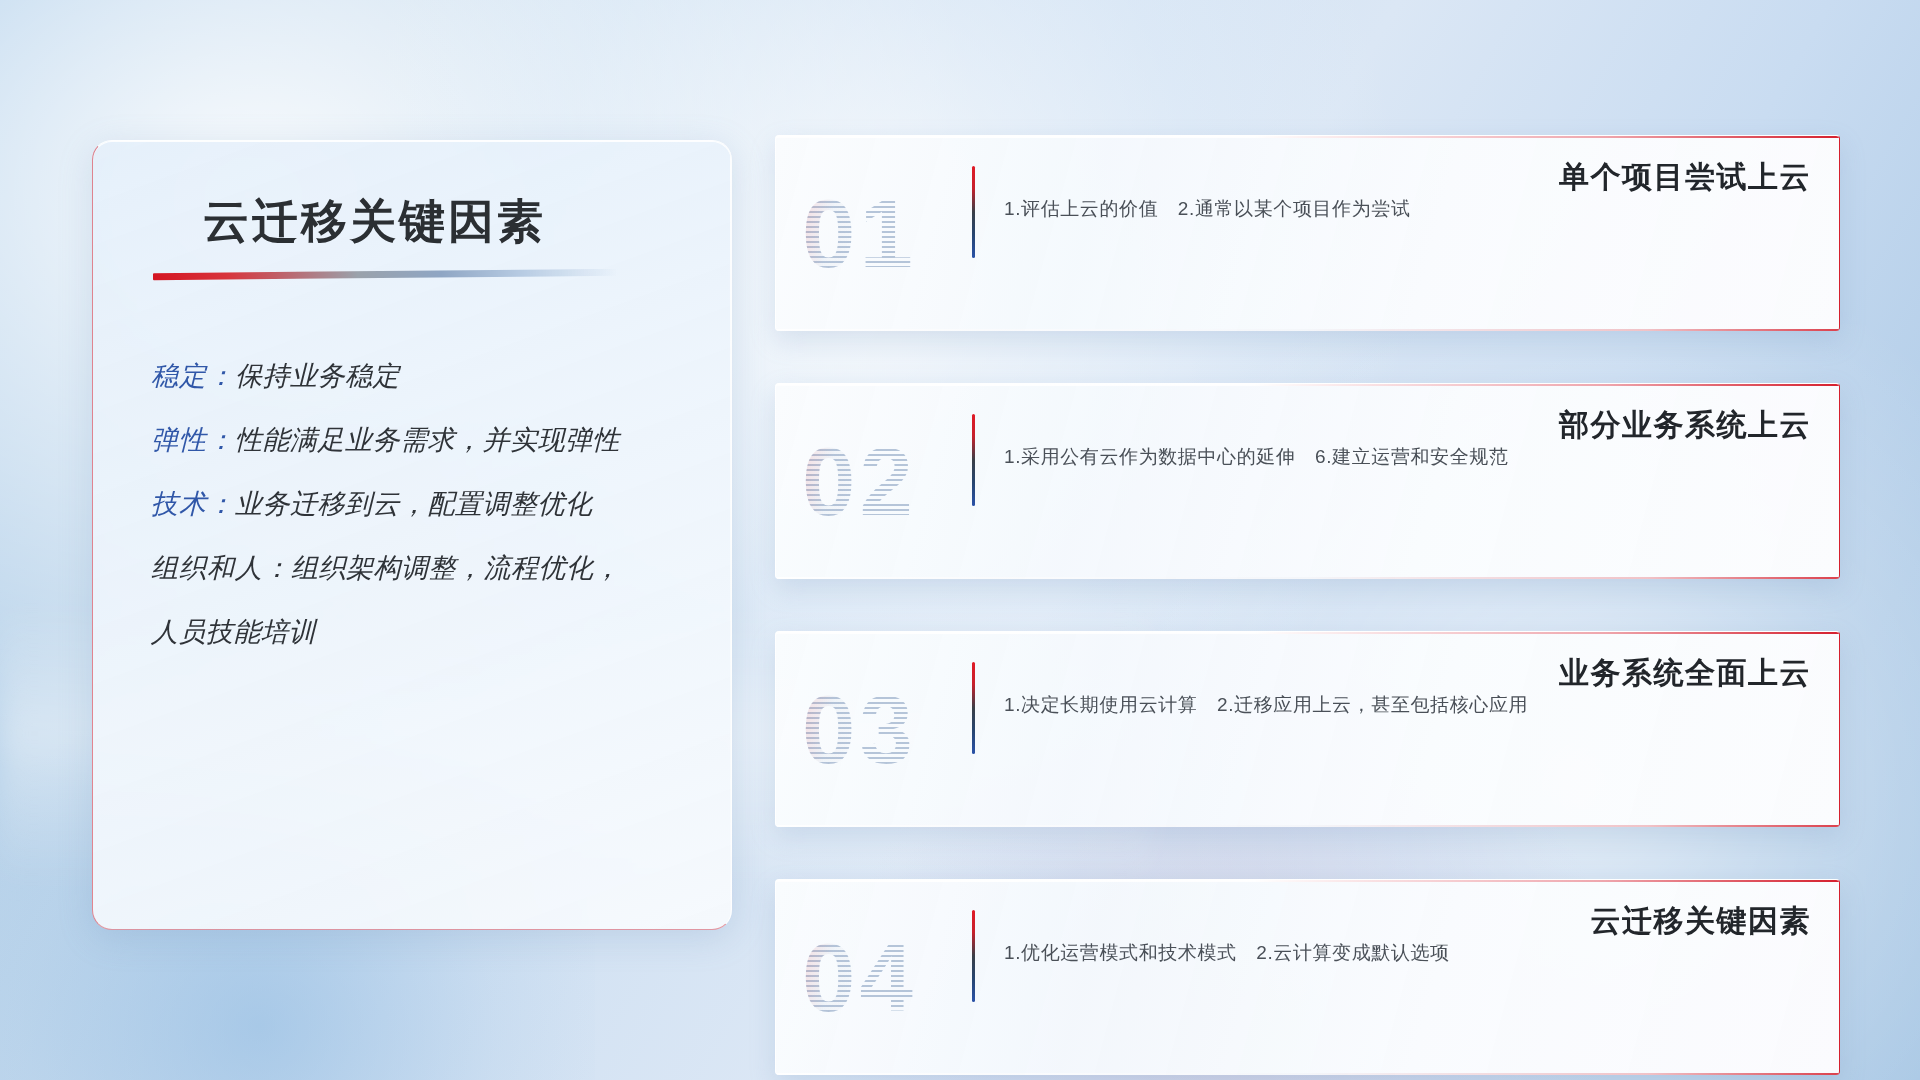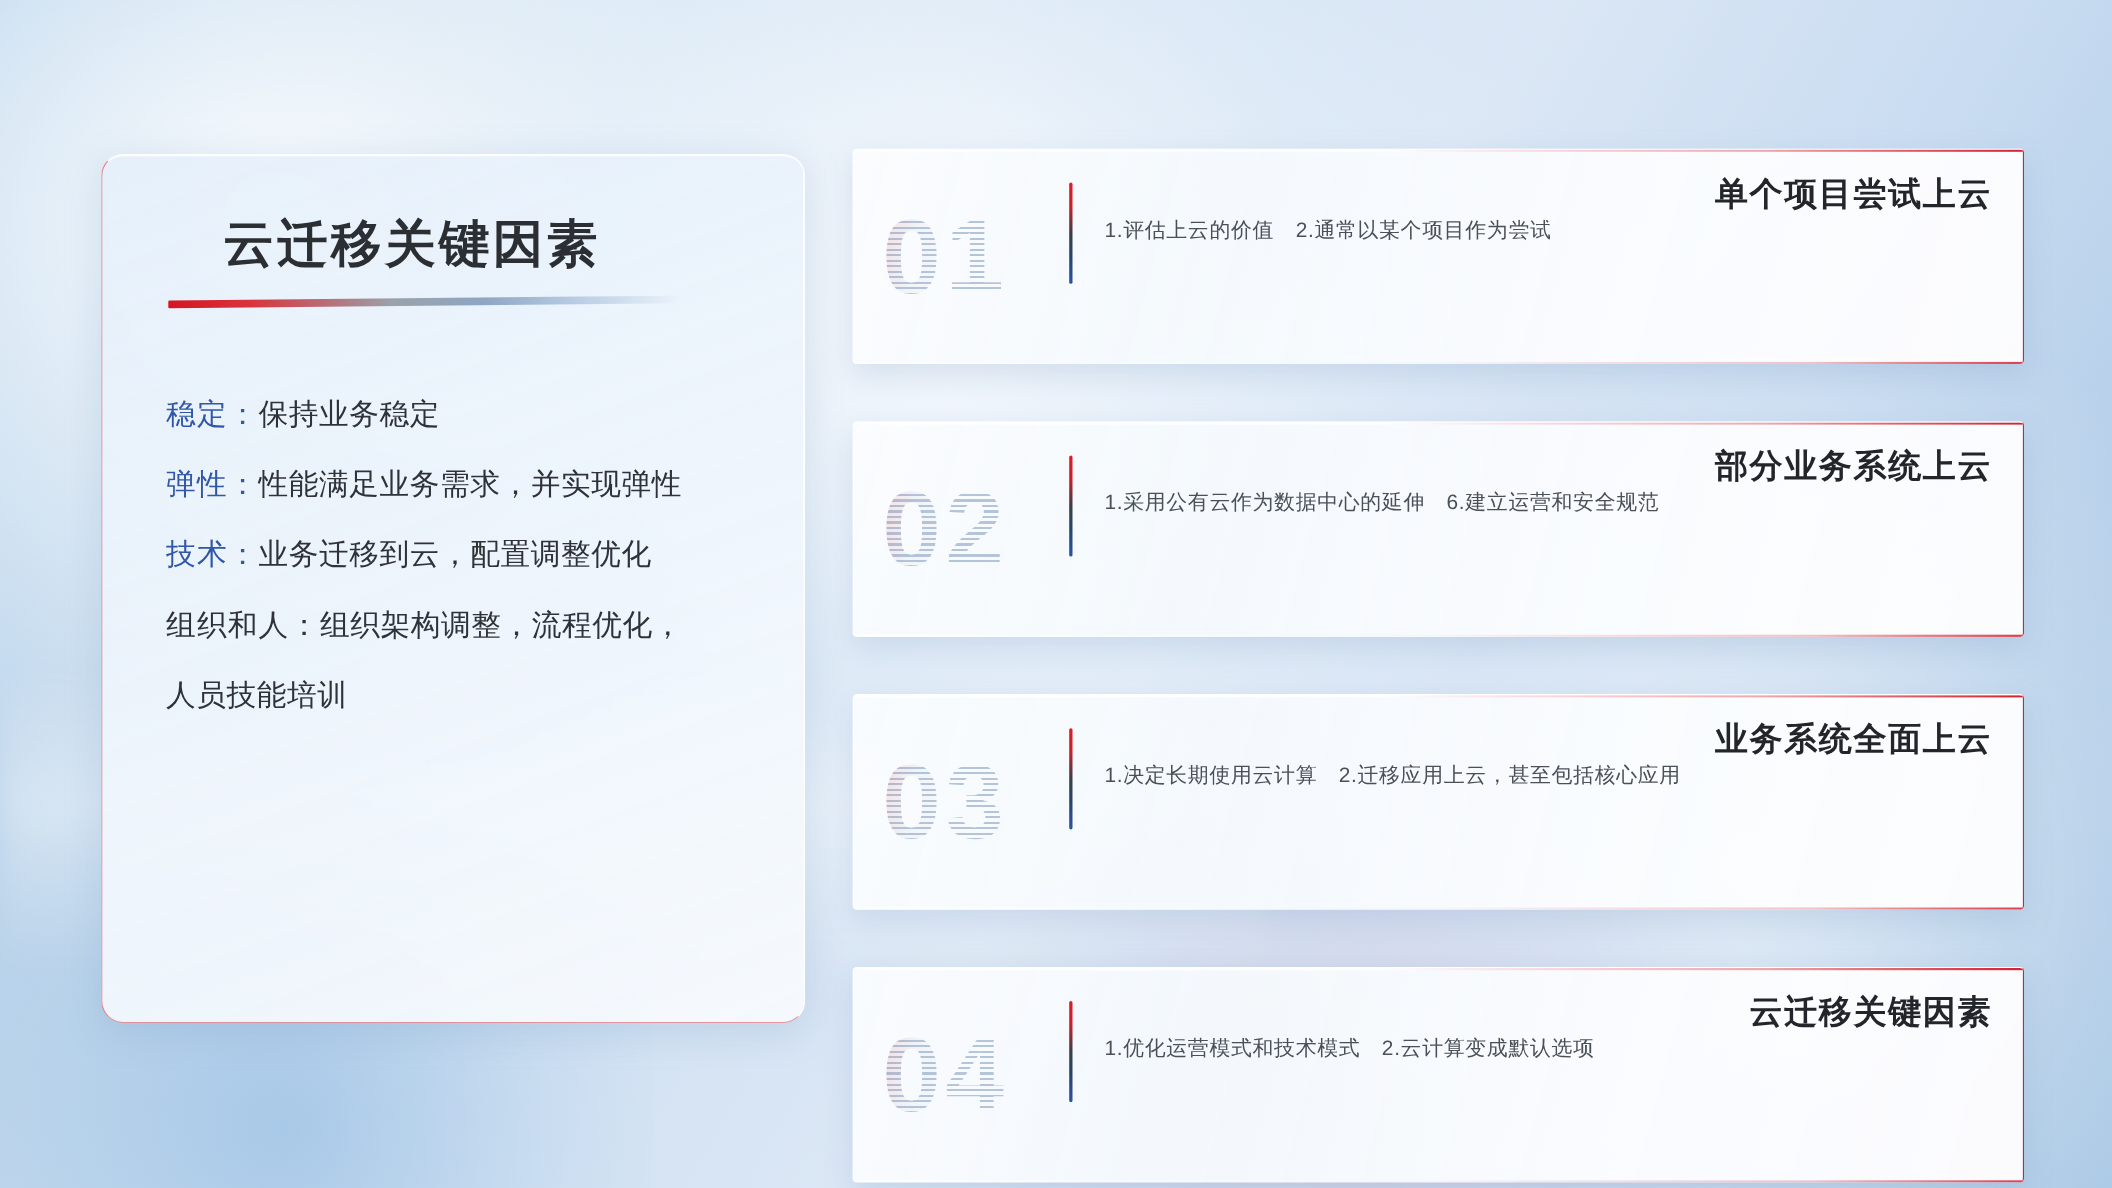--- a/index.html
+++ b/index.html
@@ -73,20 +73,21 @@
     background:linear-gradient(90deg,#d41522 0%, #d8343c 16%, #9aa2ab 44%, #8fa6c4 62%, #b9cde4 80%, rgba(210,226,242,0) 100%);
     transform:skewY(-0.55deg);
     border-radius:1px;
   }
 
   .factor-list { position:absolute; left:58px; top:222px; right:30px; }
   .factor-row {
     font-size:27px; line-height:1.0;
     margin-bottom:37px;
     white-space:nowrap;
+    font-style:italic;
   }
   .factor-row:last-child { margin-bottom:0; }
   .factor-label { color:#3057a8; letter-spacing:1px; }
   .factor-label.plain { color:#2f3338; }
   .factor-text { color:#2f3338; letter-spacing:.5px; }
 
   
   .steps { position:absolute; left:775px; top:135px; width:1065px; }
   .step-card {
     position:relative;

